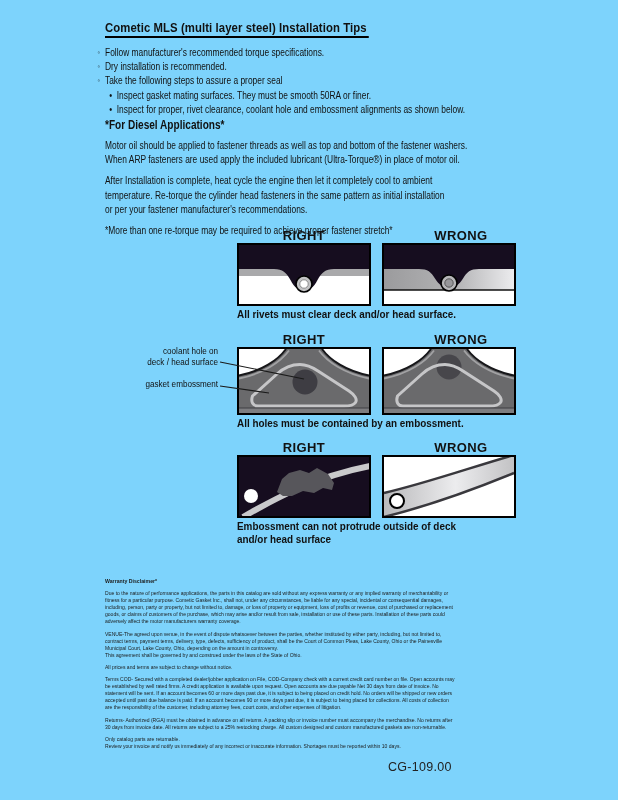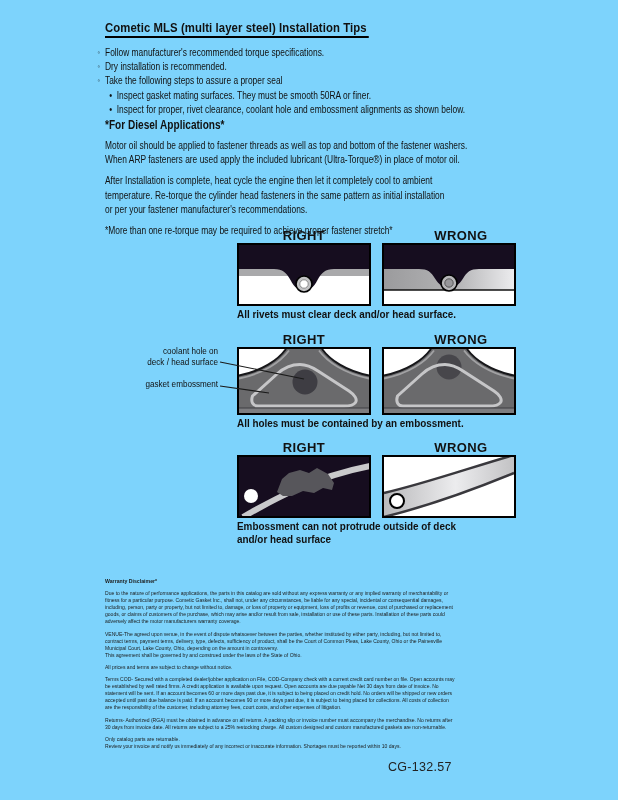--- a/index.html
+++ b/index.html
@@ -230,15 +230,15 @@
 be established by well rated firms.  A credit application is available upon request.  Open accounts are due payable Net 30 days from date of invoice.  No
 statement will be sent.  If an account becomes 60 or more days past due, it is subject to being placed on credit hold.  No orders will be shipped or new orders
 accepted until past due balance is paid.  If an account becomes 90 or more days past due, it is subject to being placed for collections.  All costs of collection
 are the responsibility of the customer, including attorney fees, court costs, and other expenses of litigation.</p>
     <p class="w-para">Returns- Authorized (RGA) must be obtained in advance on all returns.  A packing slip or invoice number must accompany the merchandise.  No returns after
 30 days from invoice date.  All returns are subject to a 25% restocking charge.  All custom designed and custom manufactured gaskets are non-returnable.</p>
     <p class="w-para">Only catalog parts are returnable.
 Review your invoice and notify us immediately of any incorrect or inaccurate information.  Shortages must be reported within 10 days.</p>
   </div>
 
-  <div class="footer-code">CG-132.57</div>
+  <div class="footer-code">CG-109.00</div>
 
 </div>
 
 </body></html>

